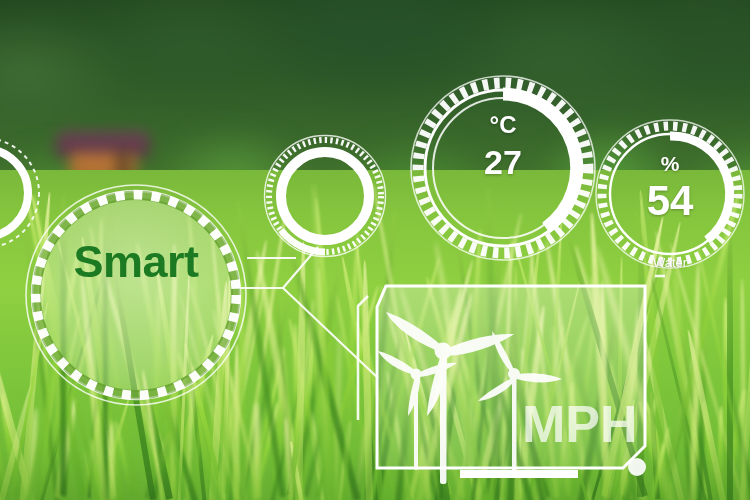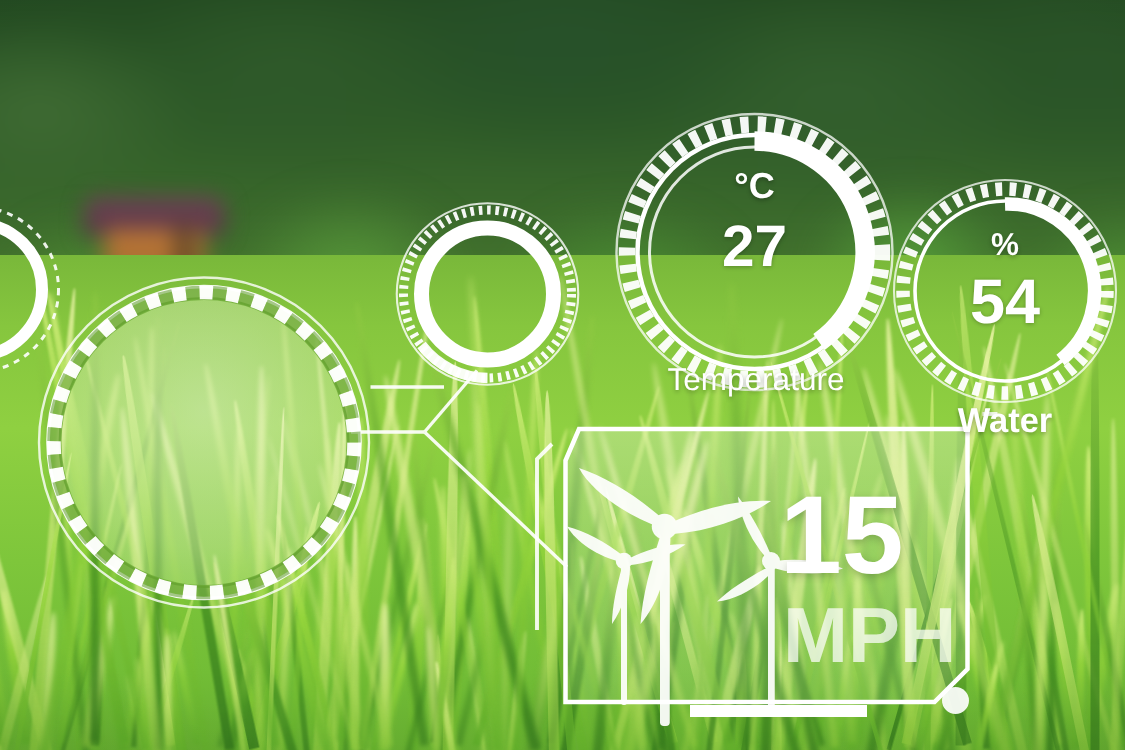--- a/index.html
+++ b/index.html
@@ -79,27 +79,27 @@
   
   .lbl{position:absolute;color:#fff;text-align:center;line-height:1;
        text-shadow:0 1px 3px rgba(0,0,0,.28);pointer-events:none;}
 
   
   .mbar-unit{left:272px;top:167px;width:106px;font-size:29px;font-weight:bold;letter-spacing:.5px;}
   .mbar-val {left:272px;top:199px;width:106px;font-size:33px;font-weight:bold;letter-spacing:.5px;}
 
   
   .temp-unit{left:455px;top:113px;width:96px;font-size:24px;font-weight:bold;}
-  .temp-val {left:455px;top:145px;width:96px;font-size:39px;font-weight:bold;}
+  .temp-val {left:455px;top:145px;width:96px;font-size:34px;font-weight:bold;}
   .temp-cap {left:424px;top:243px;width:160px;font-size:21px;font-weight:normal;}
 
   
   .wat-unit{left:628px;top:153px;width:84px;font-size:21px;font-weight:bold;}
   .wat-val {left:628px;top:180px;width:84px;font-size:42px;font-weight:bold;}
-  .wat-cap {left:610px;top:269px;width:120px;font-size:23px;font-weight:bold;}
+  .wat-cap {left:610px;top:256px;width:120px;font-size:13px;font-weight:normal;}
 
   
   .wind-val{left:520px;top:320px;width:180px;font-size:74px;font-weight:bold;text-align:left;
             color:#ffffff;text-shadow:0 2px 6px rgba(0,0,0,.2);}
   .wind-unit{left:522px;top:398px;width:200px;font-size:52px;font-weight:bold;text-align:left;
              color:rgba(255,255,255,.72);text-shadow:none;}
 
   
   .smart{
     position:absolute;left:32px;top:239px;width:208px;text-align:center;
@@ -465,23 +465,22 @@
           <path d="M514,370 C508,356 500,341 492,331 C493,345 502,363 512,373 Z"></path>
           <path d="M517,374 C533,372 550,374 562,379 C549,384 531,383 517,379 Z"></path>
           <path d="M512,378 C499,385 486,393 478,401 C491,400 506,391 515,381 Z"></path>
         </g>
       </g>
     </svg>
 
 
     <div class="lbl temp-unit">°C</div>
     <div class="lbl temp-val">27</div>
-    <div class="lbl temp-cap">Temperature</div>
 
     <div class="lbl wat-unit">%</div>
     <div class="lbl wat-val">54</div>
     <div class="lbl wat-cap">Water</div>
 
-    <div class="lbl wind-val">15</div>
     <div class="lbl wind-unit">MPH</div>
 
+    <div class="smart" id="brand-line1" style="color: rgb(27, 122, 34);">Smart</div>
   </div>
 </div>
 
 </body></html>

